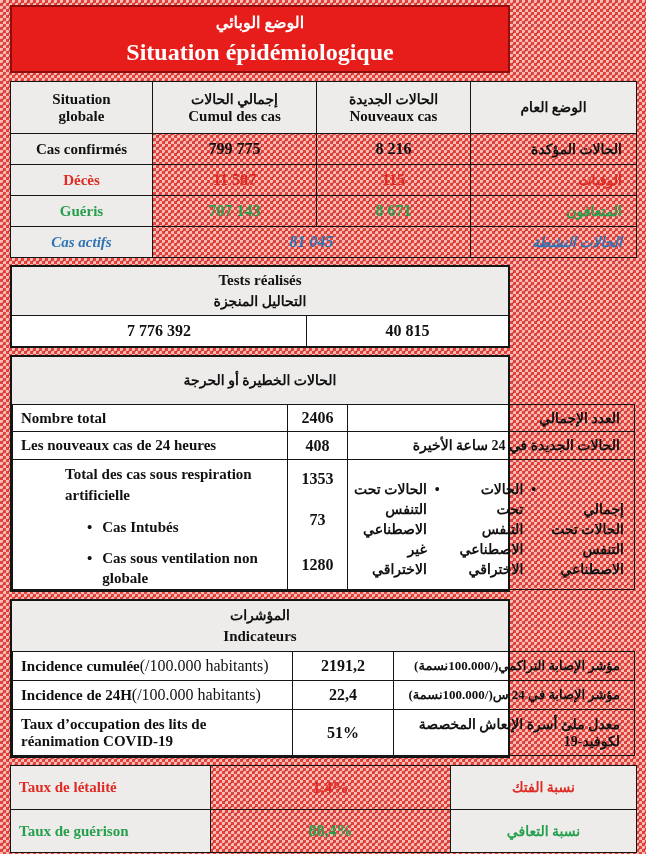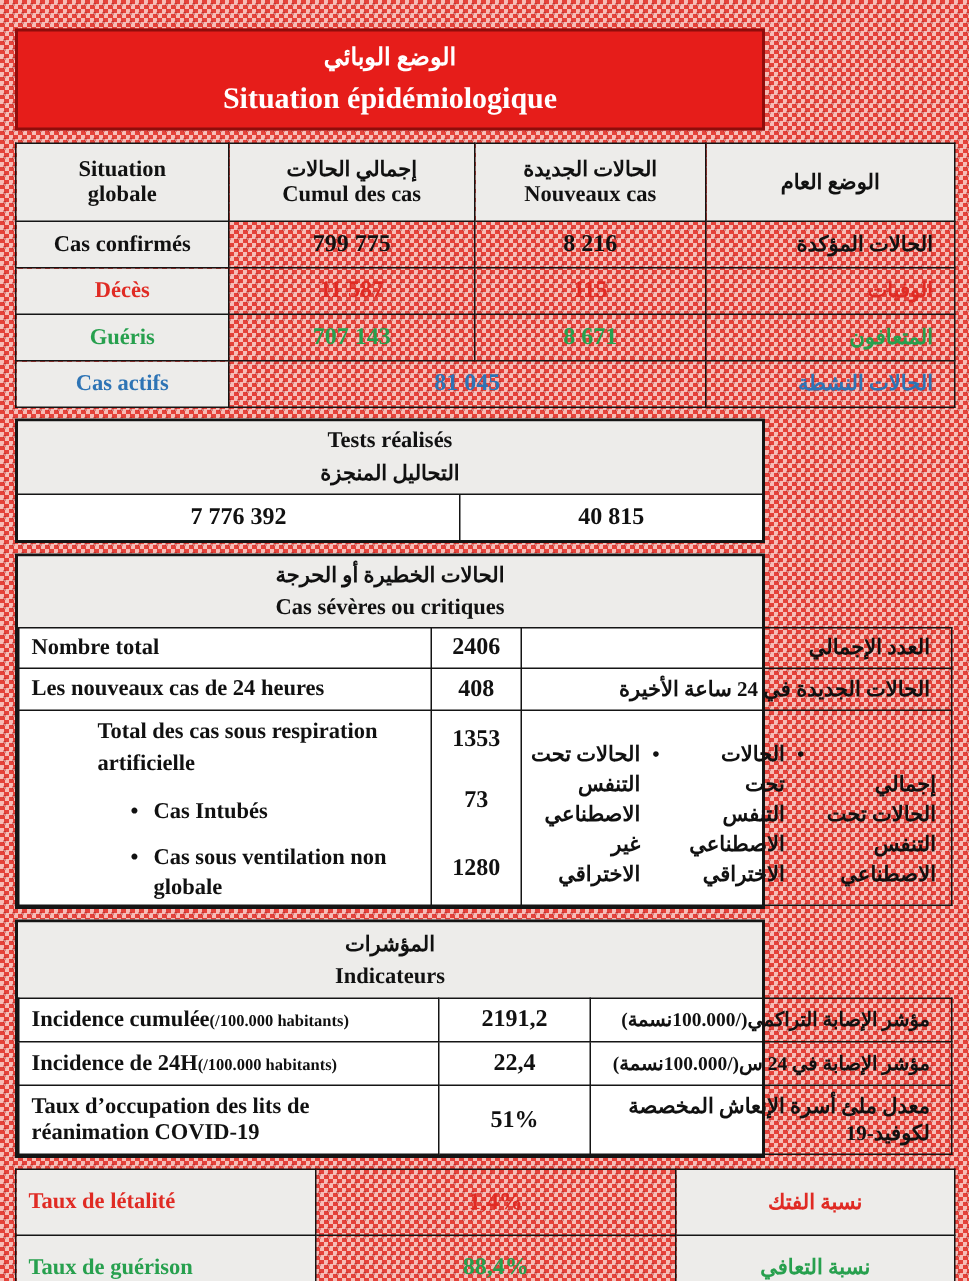--- a/index.html
+++ b/index.html
@@ -6,42 +6,42 @@
   body{
     width:646px;height:854px;overflow:hidden;
     font-family:"Liberation Serif","DejaVu Serif",serif;
     font-weight:700;color:#111;
     background-color:#e8443b;
     background-image:
       radial-gradient(rgba(150,0,0,.30) 1px, transparent 1.3px),
       repeating-conic-gradient(#e4423a 0% 25%, #f6bdb7 0% 50%);
     background-size:6px 6px,6px 6px;
   }
-  .page{box-sizing:border-box;width:520px;height:854px;padding:19px 10px 0 10px;}
+  .page{box-sizing:border-box;width:520px;height:854px;padding:5px 10px 0 10px;}
   .block{background:#ffffff;border:2px solid #151515;box-sizing:border-box;}
 
   
   .title-block{
     height:64px;margin-bottom:8px;background:#e61d1a;border:2px solid #8f0d0b;
     display:flex;flex-direction:column;align-items:center;justify-content:center;gap:7px;
     color:#ffffff;text-align:center;
   }
   .title-ar{font-size:16px;direction:rtl;}
-  .title-fr{font-size:20px;}
+  .title-fr{font-size:24px;}
 
   table{width:100%;border-collapse:collapse;table-layout:fixed;}
   td{border:1.5px solid #151515;text-align:center;vertical-align:middle;
      padding:0 4px;box-sizing:border-box;overflow:hidden;}
   .bg{background:#edecea;}
   .fr{font-size:15px;}
   .num{font-size:16px;}
   .ar{font-size:14px;direction:rtl;}
   .ar-right{text-align:right;padding-right:14px;}
   .left{text-align:left;padding-left:8px;}
-  .small{font-size:11px;font-weight:700;}
+  .small{font-size:16px;font-weight:400;}
   .red{color:#e02b24;}
   .green{color:#27a04e;}
   .blue{color:#2e74b5;}
 
   .mb{margin-bottom:7px;}
 
   
   .sec-head{display:flex;flex-direction:column;justify-content:center;align-items:center;
             gap:4px;background:#edecea;border-bottom:1.5px solid #151515;text-align:center;}
 
@@ -105,21 +105,21 @@
       <td class="num red">11 587</td>
       <td class="num red">115</td>
       <td class="ar ar-right red">الوفيات</td>
     </tr>
     <tr style="height:31px;">
       <td class="bg fr green">Guéris</td>
       <td class="num green">707 143</td>
       <td class="num green">8 671</td>
       <td class="ar ar-right green">المتعافون</td>
     </tr>
-    <tr style="height:31px;">
+    <tr style="height:31px;font-style:italic;">
       <td class="bg fr blue">Cas actifs</td>
       <td class="num blue" colspan="2">81 045</td>
       <td class="ar ar-right blue">الحالات النشطة</td>
     </tr>
   </tbody>
       </table>
   </div>
 
   <div class="block mb">
     <div class="sec-head" style="height:48px;">
@@ -128,21 +128,20 @@
     </div>
     <div style="display:flex;">
       <div class="num" style="width:294px;height:30px;border-right:1.5px solid #151515;display:flex;align-items:center;justify-content:center;">7 776 392</div>
       <div class="num" style="flex:1;height:30px;display:flex;align-items:center;justify-content:center;">40 815</div>
     </div>
   </div>
 
   <div class="block mb">
     <div class="sec-head" style="height:47px;border-bottom:none;">
       <div class="ar">الحالات الخطيرة أو الحرجة</div>
-      <div class="fr">Cas sévères ou critiques</div>
     </div>
     <table>
       <colgroup>
           <col style="width:275px">
           <col style="width:60px">
           <col style="width:287px">
         </colgroup>
       <tbody>
           <tr style="height:27px;">
         <td class="fr left">Nombre total</td>

